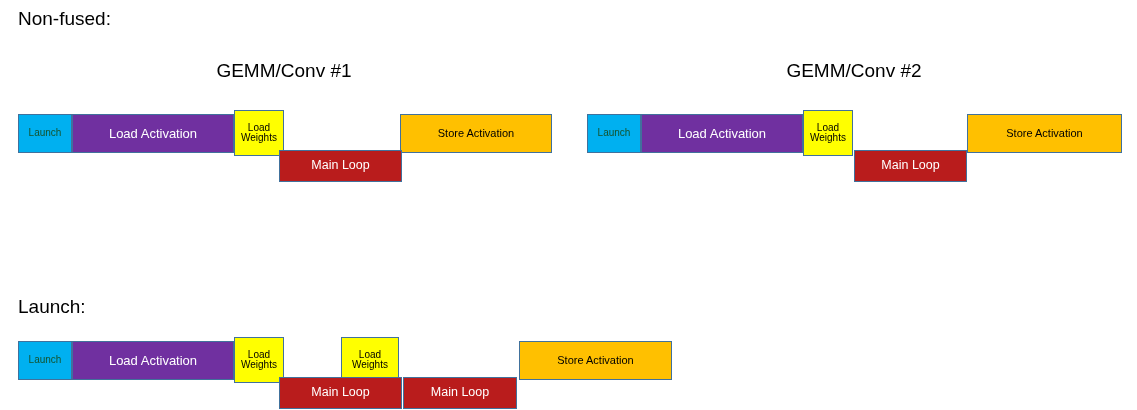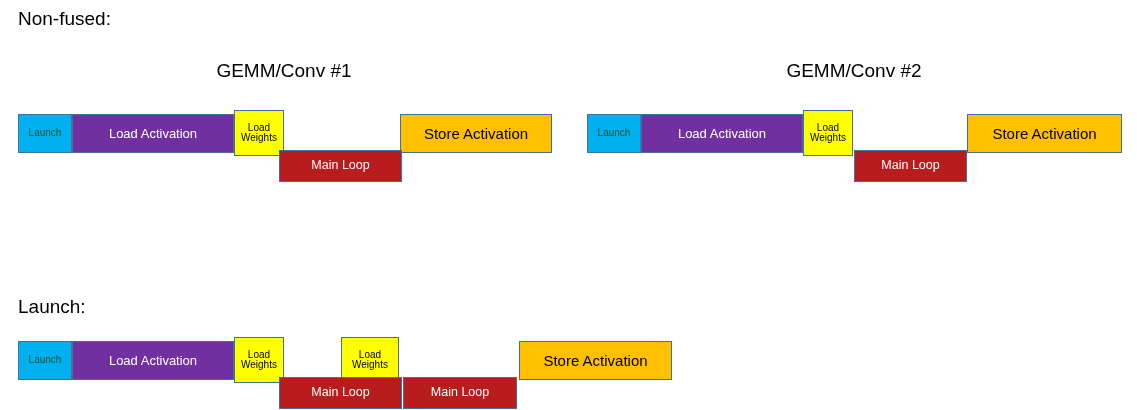--- a/index.html
+++ b/index.html
@@ -73,21 +73,21 @@
     line-height: 1.02;
   }
   .blk-mainloop {
     background: #b91c1c;
     color: #ffffff;
     font-size: 12.5px;
   }
   .blk-storeact {
     background: #FFC000;
     color: #000000;
-    font-size: 15px;
+    font-size: 11px;
   }
 </style>
 </head>
 <body>
 
 <div class="canvas">
 
   <div class="section-label" style="left:14px; top:8px;">Non-fused:</div>
 
   <div class="group-title" style="left:130px; top:60px; width:300px;">GEMM/Conv #1</div>

